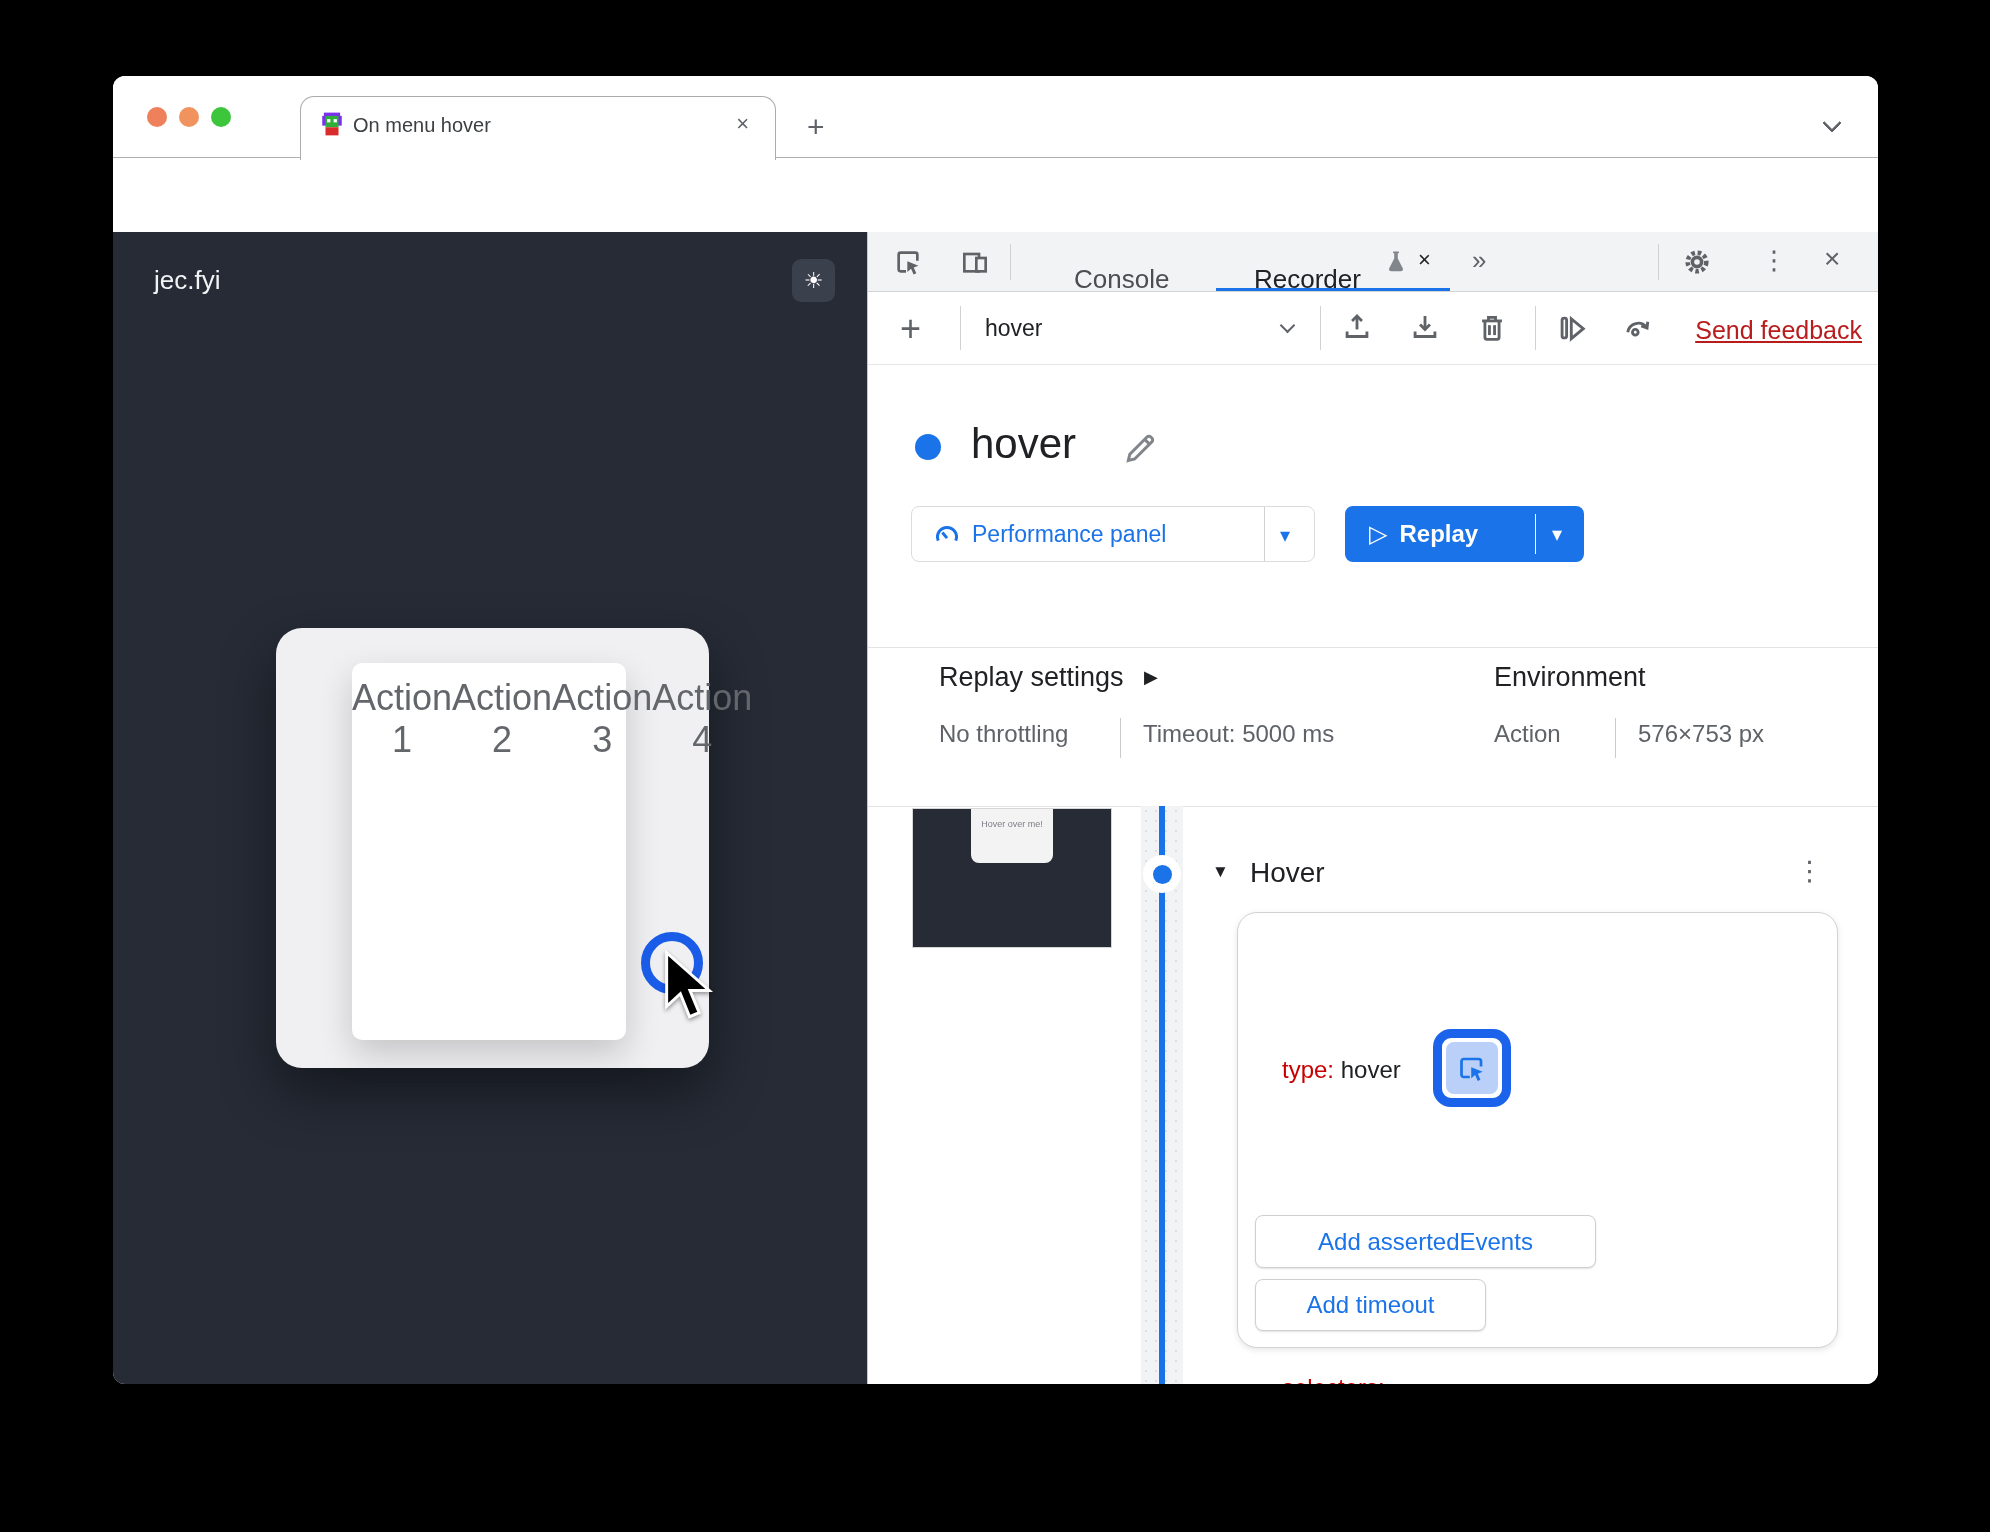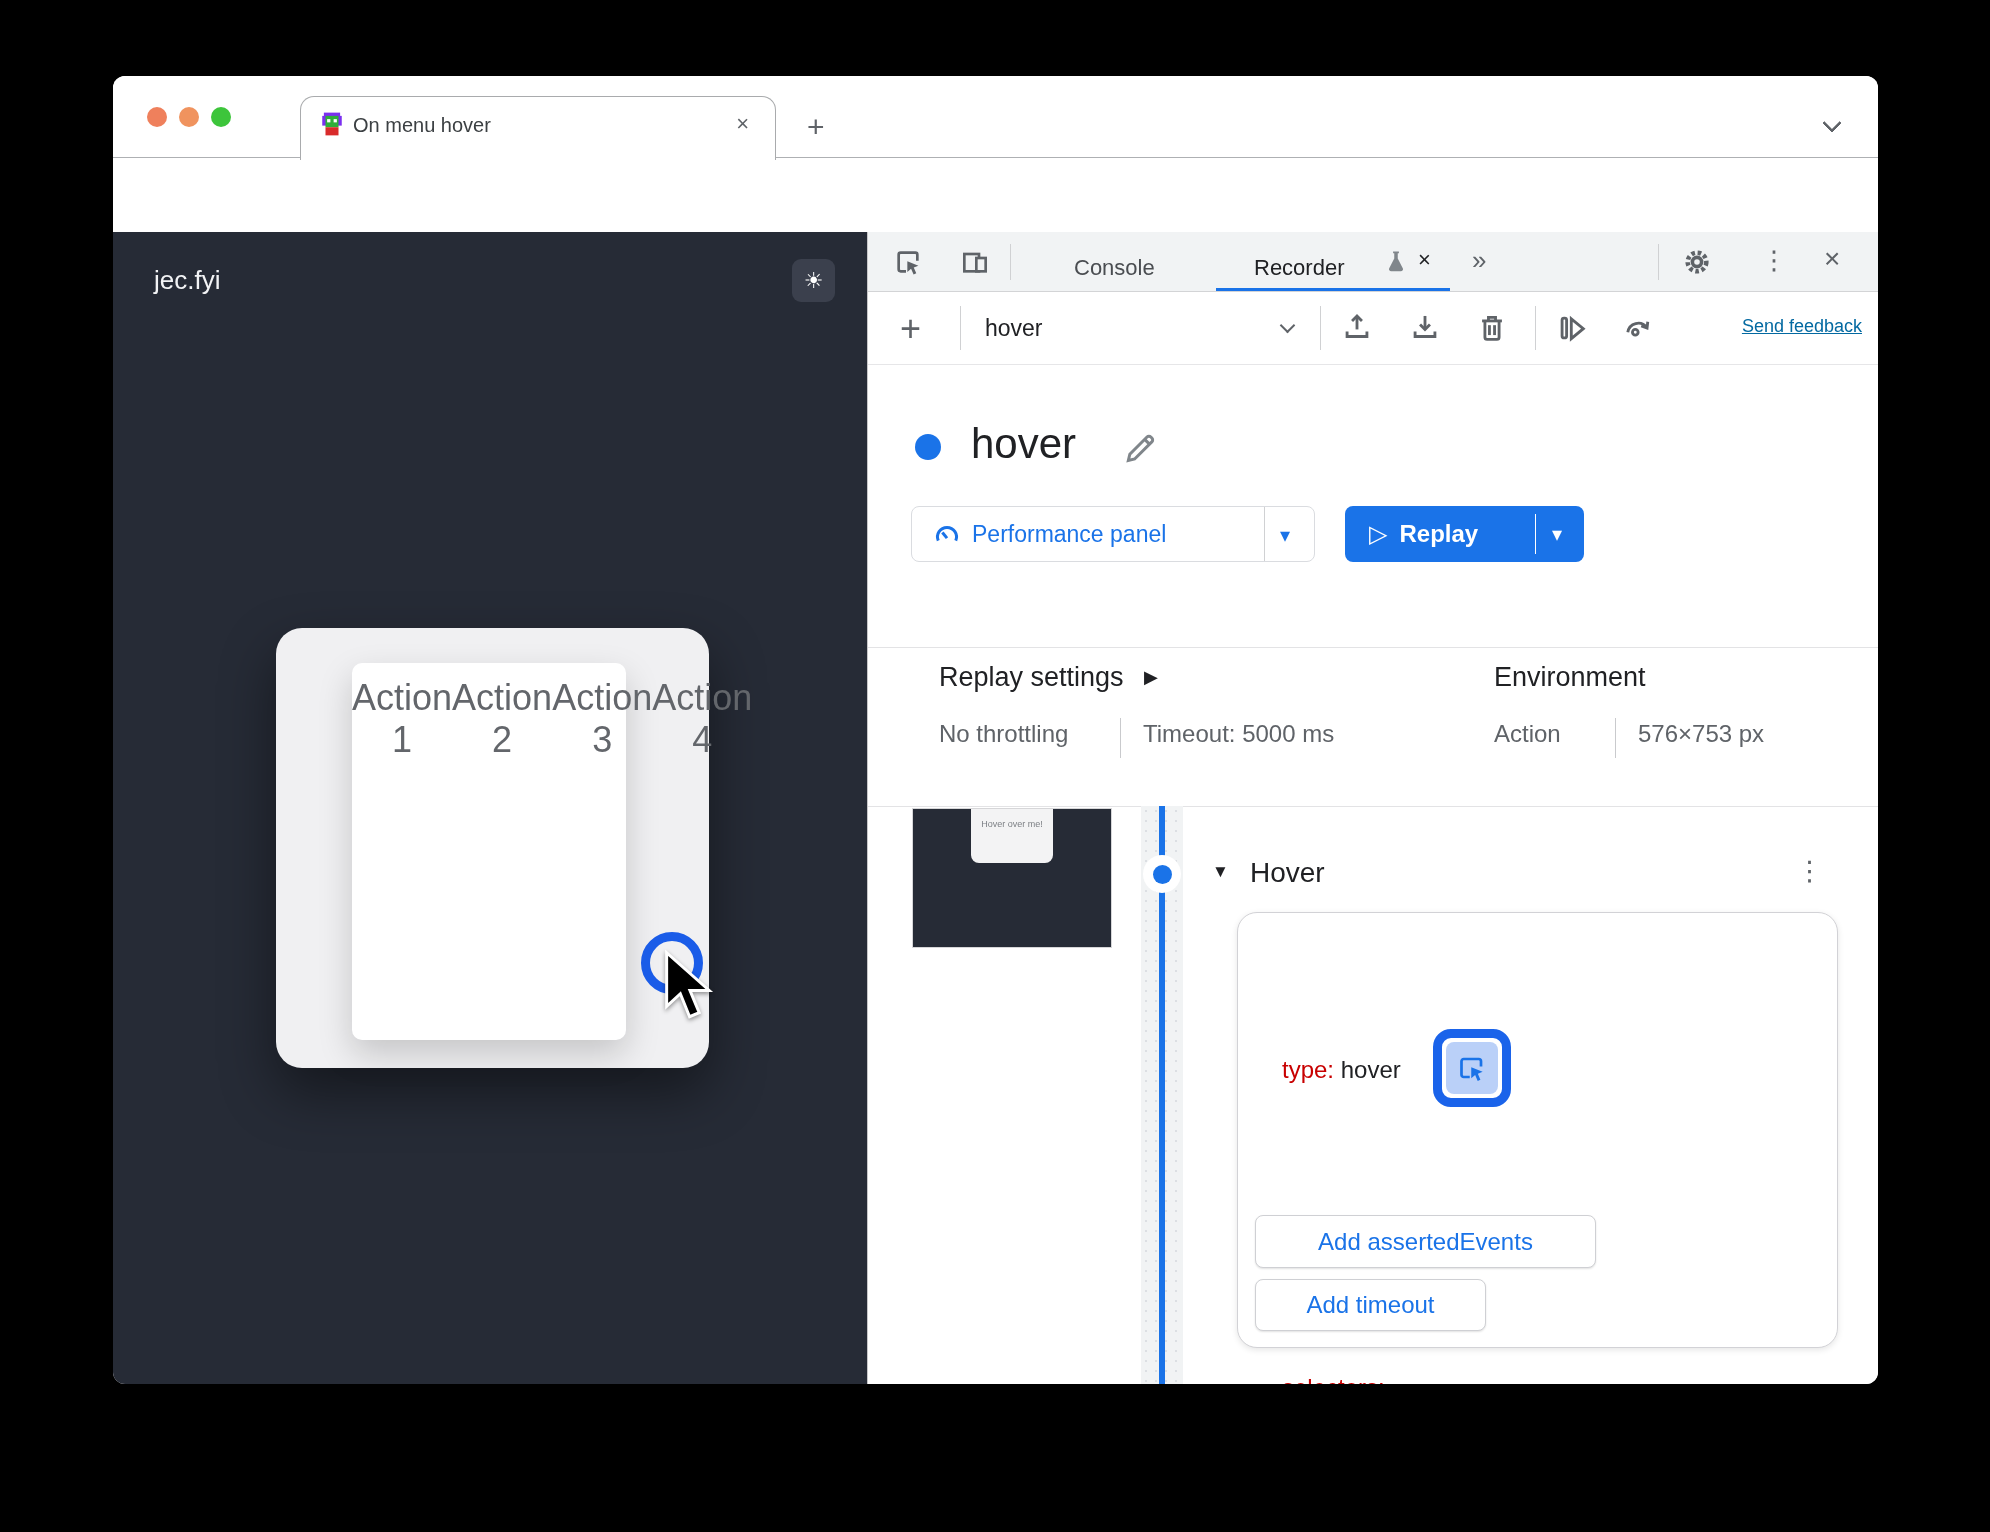--- a/index.html
+++ b/index.html
@@ -38,26 +38,26 @@
   .sunbtn{position:absolute;left:679px;top:27px;width:43px;height:43px;background:#3b404d;border-radius:9px;color:#fff;font-size:22px;text-align:center;line-height:43px;}
   .democard{position:absolute;left:163px;top:396px;width:433px;height:440px;background:#f0f0f2;border-radius:26px;box-shadow:0 24px 55px rgba(0,0,0,.45);}
   .hovertext{position:absolute;left:0;top:210px;width:100%;text-align:center;font-size:36px;color:#989ba1;}
   .menu{position:absolute;left:76px;top:35px;width:274px;height:377px;background:#fff;border-radius:10px;box-shadow:0 14px 34px rgba(0,0,0,.18);display:flex;flex-direction:row;justify-content:space-around;padding:14px 0;}
   .menu-item{text-align:center;font-size:36px;color:#63666b;}
   .cursor-ring{position:absolute;left:528px;top:700px;width:62px;height:62px;border:9px solid #1a5ce8;border-radius:50%;}
   .cursor-arrow{position:absolute;left:547px;top:717px;filter:drop-shadow(0 2px 2px rgba(0,0,0,.4));}
 
   
   .dt-tabbar{position:absolute;left:0;top:0;width:100%;height:60px;background:#f1f3f4;border-bottom:1px solid #d3d4d6;}
-  .dt-tab-label{position:absolute;top:23px;font-size:22px;color:#4a4d51;}
+  .dt-tab-label{position:absolute;top:32px;font-size:26px;color:#4a4d51;}
   .dt-underline{position:absolute;left:348px;bottom:0;width:234px;height:3px;background:#1a73e8;}
   .vdiv{position:absolute;width:1px;background:#d0d1d3;}
   .dt-toolbar{position:absolute;left:0;top:60px;width:100%;height:73px;background:#fff;border-bottom:1px solid #e6e6e8;}
   .chev{position:absolute;width:11px;height:11px;border-right:2.5px solid #5f6368;border-bottom:2.5px solid #5f6368;transform:rotate(45deg);}
-  .sendfb{position:absolute;right:16px;top:24px;font-size:18px;color:#0369a1;text-decoration:underline;white-space:nowrap;}
+  .sendfb{position:absolute;right:16px;top:24px;font-size:25px;color:#b91c1c;text-decoration:underline;white-space:nowrap;}
   .rec-dot{position:absolute;left:47px;top:202px;width:26px;height:26px;border-radius:50%;background:#1a73e8;}
   .rec-title{position:absolute;left:103px;top:188px;font-size:42px;color:#202124;}
   .btn-outline{position:absolute;top:274px;height:56px;background:#fff;border:1px solid #dadce0;border-radius:8px;display:flex;align-items:center;}
   .btn-blue{position:absolute;top:274px;height:56px;background:#1a73e8;border-radius:8px;display:flex;align-items:center;color:#fff;}
   .caret{font-size:20px;}
   .hr{position:absolute;left:0;width:100%;height:1px;background:#e3e3e5;}
   .sec-h{position:absolute;top:430px;font-size:27px;font-weight:500;color:#202124;}
   .sec-v{position:absolute;top:488px;font-size:24px;color:#5f6368;white-space:nowrap;}
   .thumb{position:absolute;left:44px;top:576px;width:200px;height:140px;background:#262b36;border:1px solid #d6d6d8;}
   .thumb-card{position:absolute;left:58px;top:0;width:82px;height:54px;background:#f3f3f4;border-radius:0 0 8px 8px;text-align:center;font-size:9px;color:#7d8085;padding-top:10px;}

